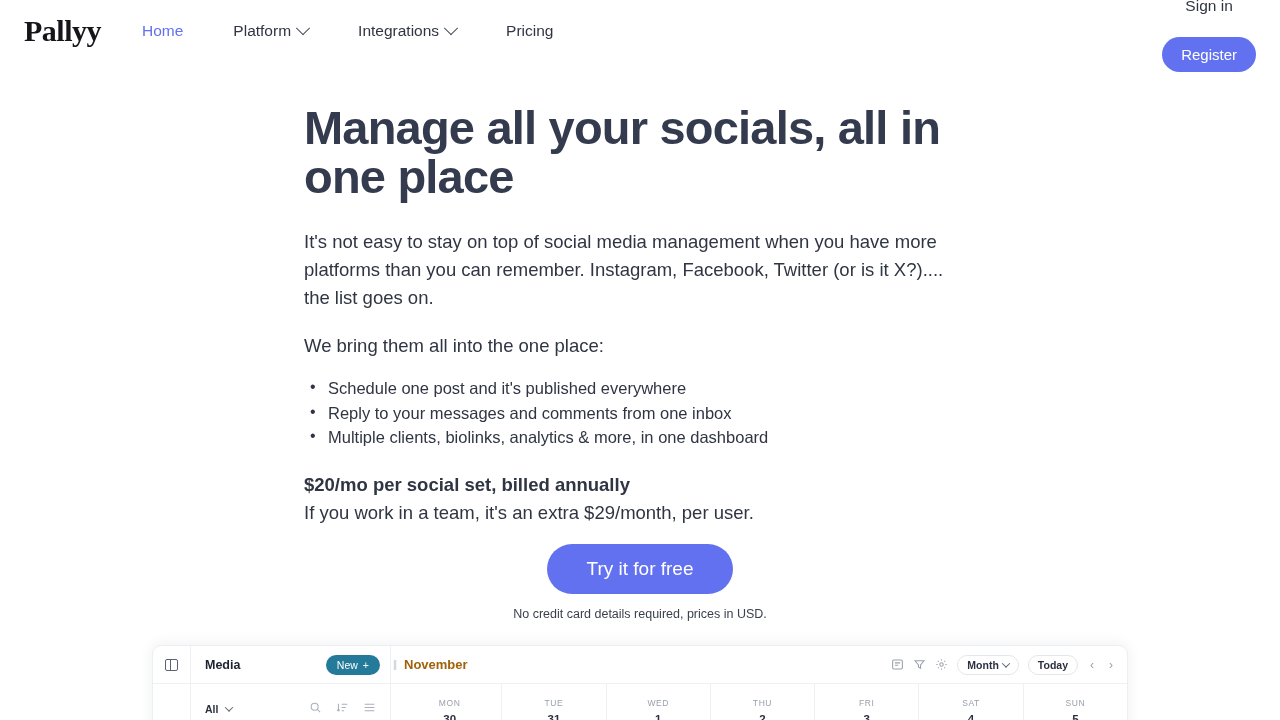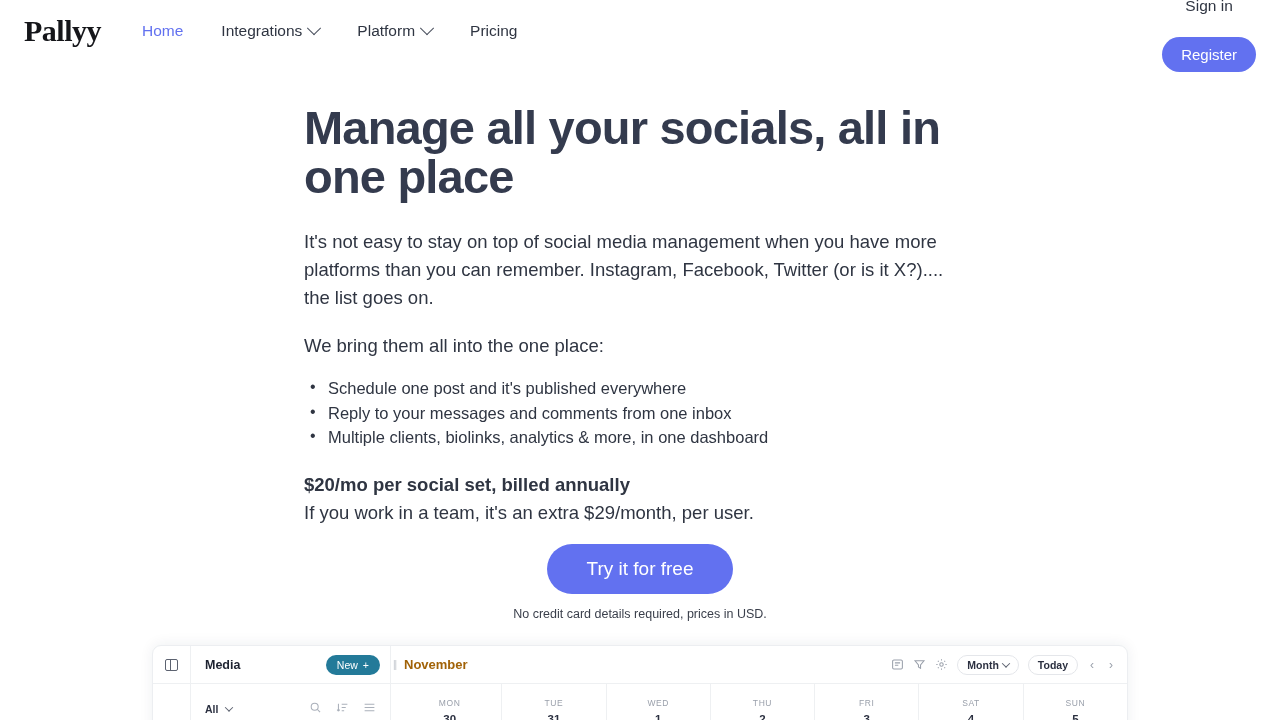--- a/index.html
+++ b/index.html
@@ -19,21 +19,21 @@
   }
   .logo {
     font-family: "Liberation Serif", serif;
     font-weight: 700;
     font-size: 30px;
     letter-spacing: -0.5px;
     color: #15161a;
     margin-right: 24px;
     line-height: 1;
   }
-  .nav-links { display: flex; gap: 4px; }
+  .nav-links { display: flex; gap: 16px; }
   .nav-link {
     display: flex; align-items: center; gap: 7px;
     font-size: 15.5px;
     color: #2f3542;
     padding: 8px 17px;
     cursor: pointer;
     white-space: nowrap;
   }
   .nav-link.active { color: #6271f0; }
   .chev {
@@ -269,25 +269,25 @@
 <body>
 
 <div class="navbar">
   <div class="logo">Pallyy</div>
 
   <div class="nav-links">
     <div class="nav-link active">
       <span>Home</span>
     </div>
     <div class="nav-link">
+      <span>Platform</span>
+      <span class="chev"></span>
+    </div>
+    <div class="nav-link">
       <span>Integrations</span>
-      <span class="chev"></span>
-    </div>
-    <div class="nav-link">
-      <span>Platform</span>
       <span class="chev"></span>
     </div>
     <div class="nav-link">
       <span>Pricing</span>
     </div>
   </div>
 
   <div class="nav-right">
     <div class="signin">Sign in</div>
     <button class="register">Register</button>

